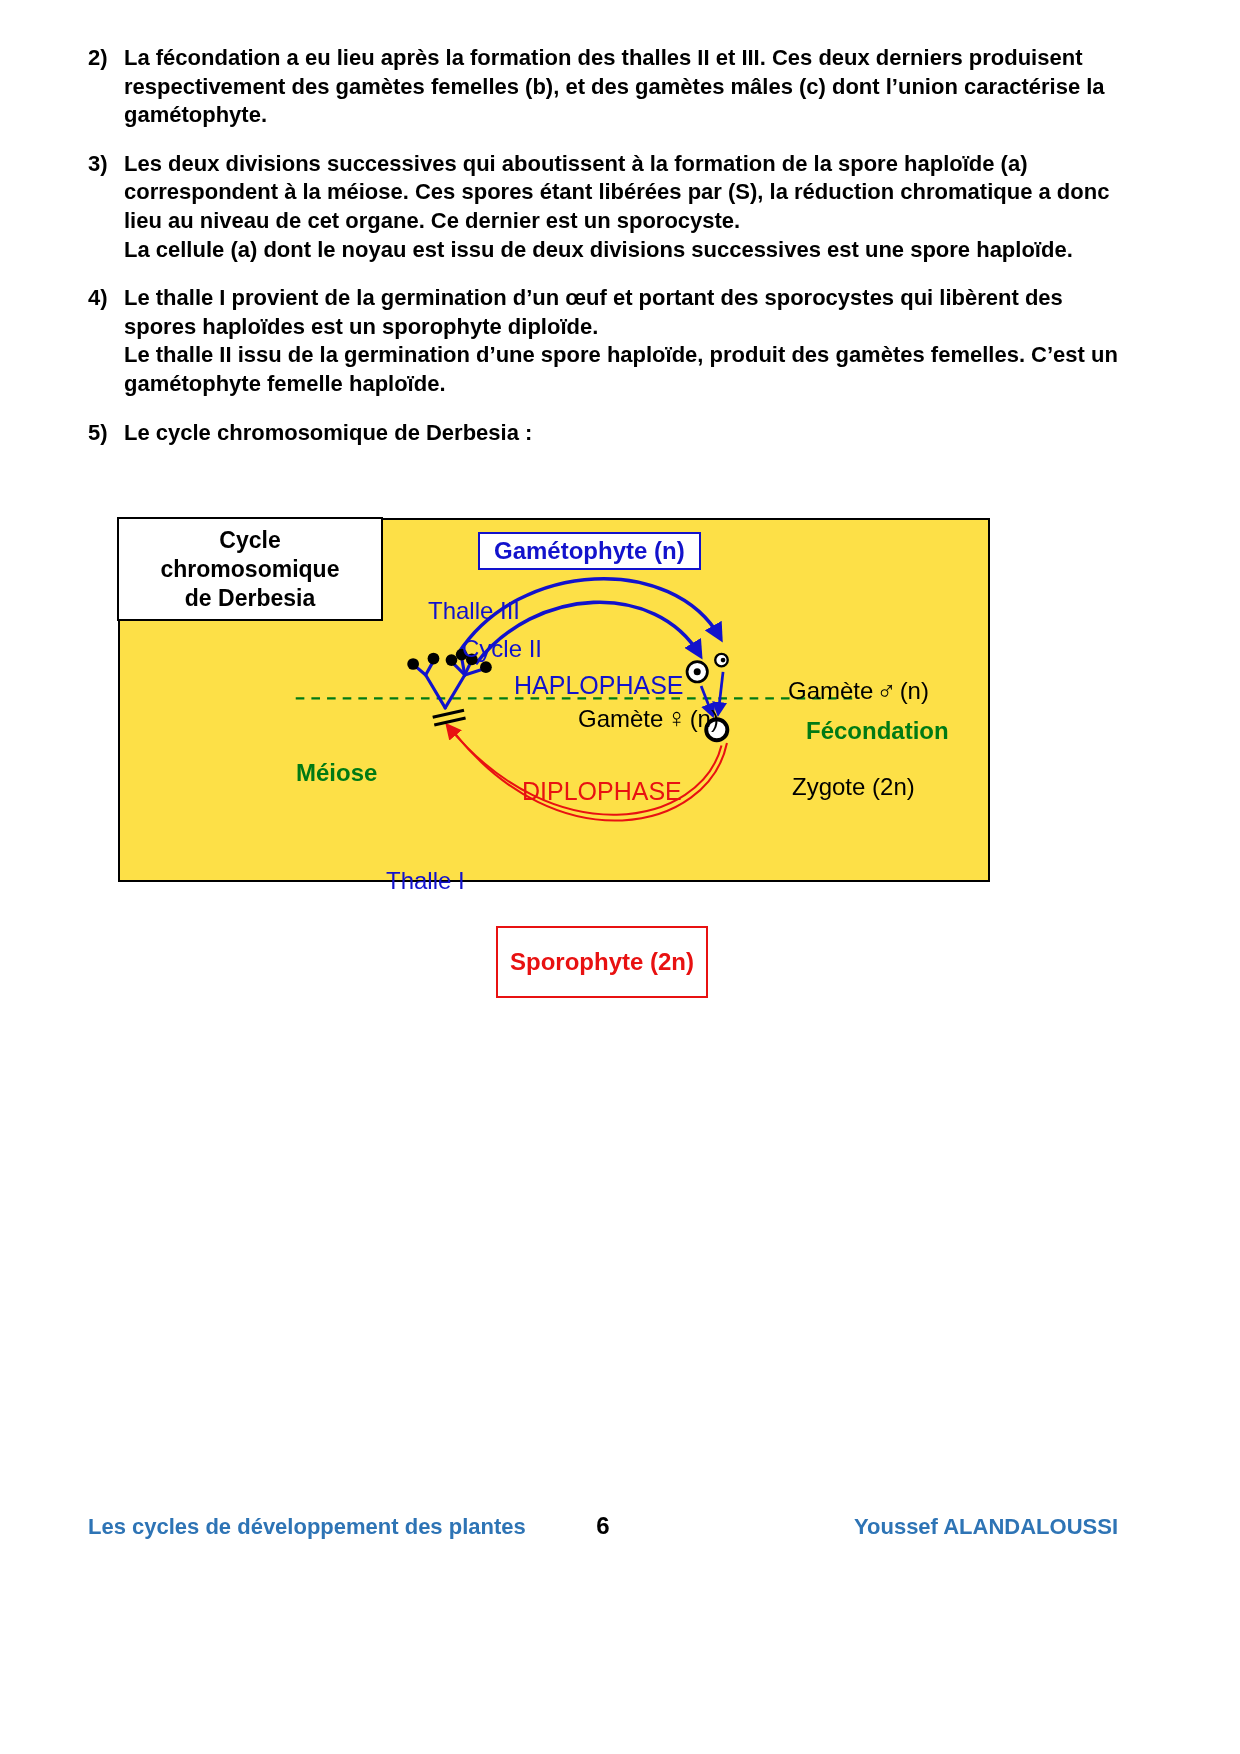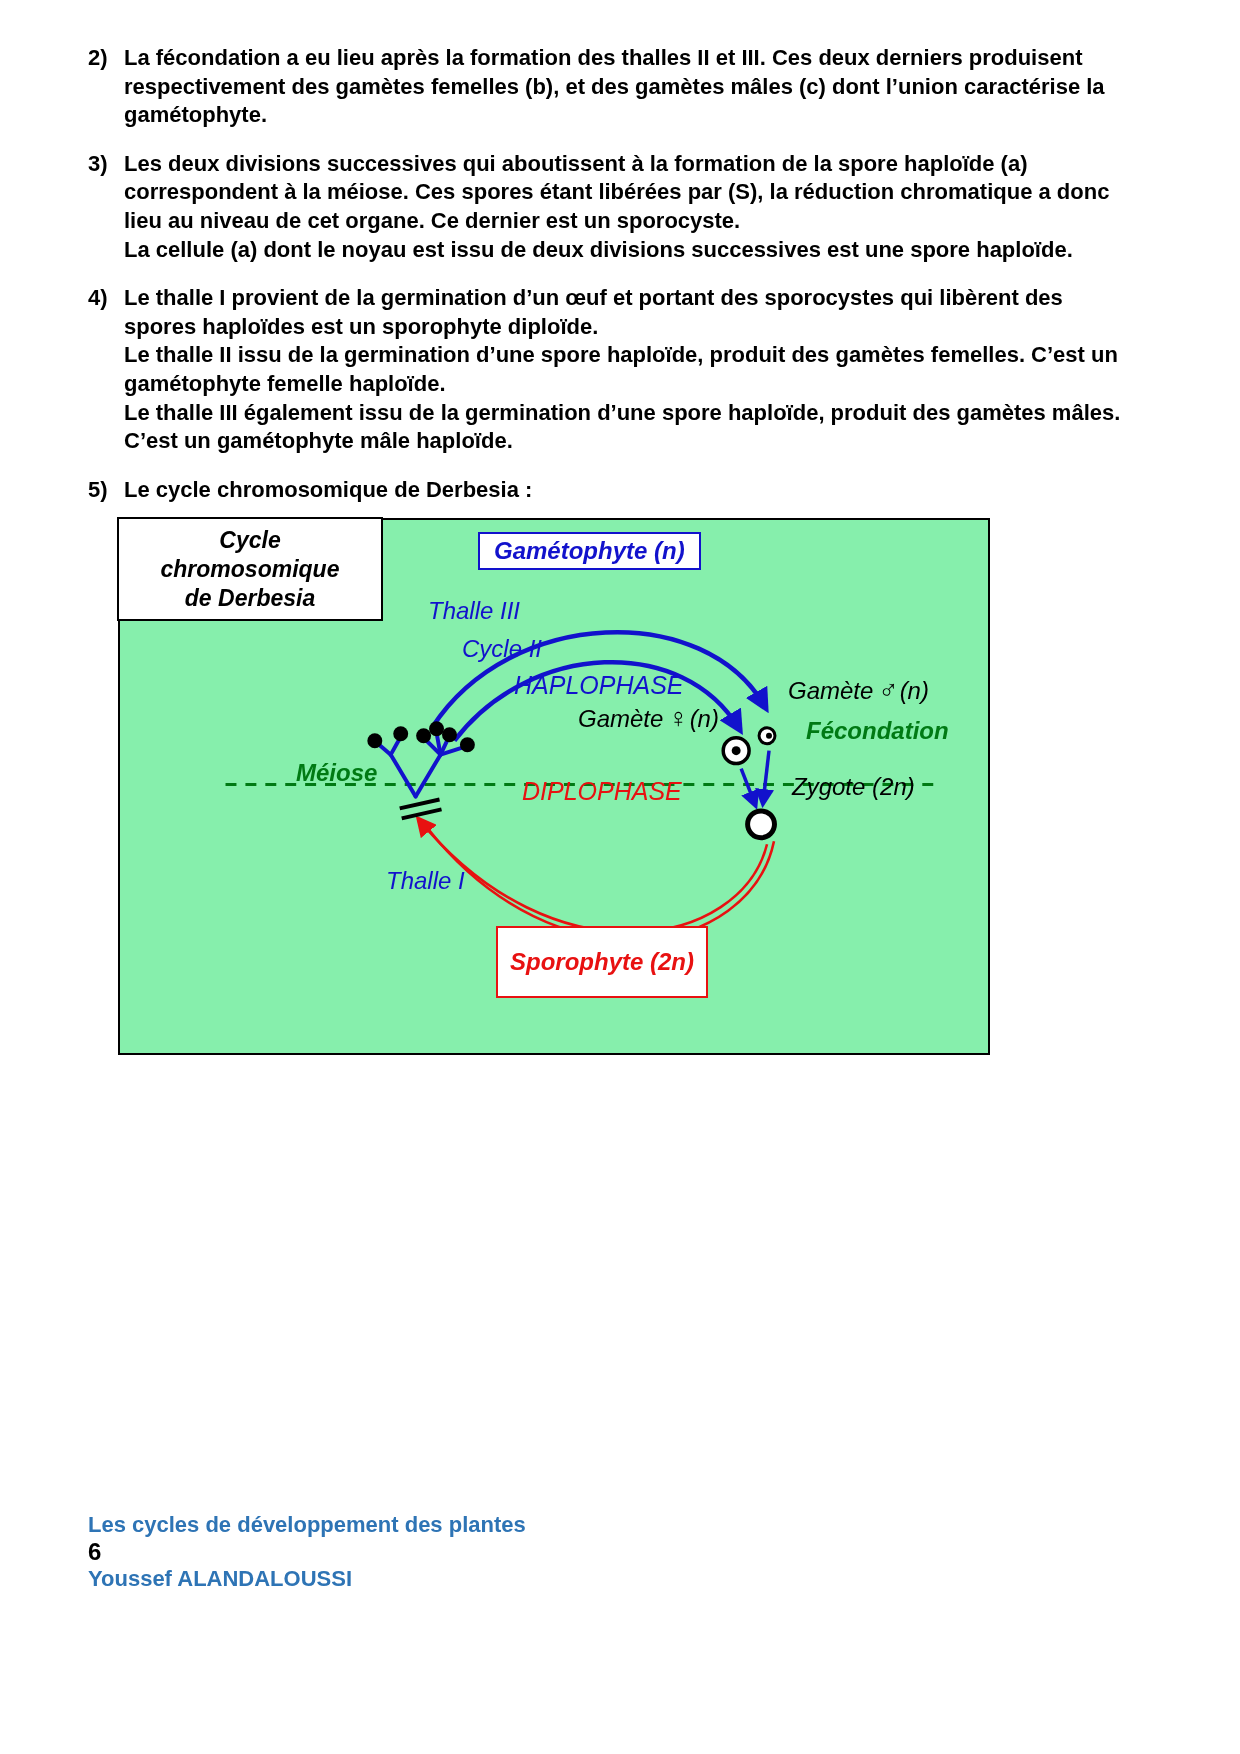--- a/index.html
+++ b/index.html
@@ -7,22 +7,22 @@
   .page {
     position:relative; width:1240px; height:1754px; background:#fff;
     font-family:"Liberation Sans", sans-serif; color:#000; overflow:hidden;
   }
   .content { position:absolute; left:88px; top:44px; width:1036px; }
   .item { display:flex; margin-bottom:20px; font-weight:bold; font-size:22px; line-height:1.3; }
   .item .num { width:36px; flex:none; }
   .item .txt { flex:1; }
 
   .diagram {
-    position:absolute; left:118px; top:518px; width:872px; height:537px;
-    border:2.5px solid #000; background:#86efac;font-style:italic;
+    position:absolute; left:118px; top:518px; width:872px; height:364px;
+    border:2.5px solid #000; background:#fde047;
   }
   .diagram svg { position:absolute; left:0; top:0; width:100%; height:100%; }
 
   .dlabel { position:absolute; white-space:nowrap; font-size:24px; line-height:1.1; }
   .c-blue  { color:var(--blue,#1212cc); }
   .c-red   { color:var(--red,#e81111); }
   .c-green { color:var(--green,#007a14); font-weight:bold; }
 
   .t-box {
     position:absolute; left:-3px; top:-3px; width:266px;
@@ -53,21 +53,21 @@
   .sym { font-weight:bold; font-size:27px; padding:0 3px; }
 
   .sk-blue  { stroke:var(--blue,#1212cc); fill:none; }
   .sk-red   { stroke:var(--red,#e81111); fill:none; }
   .sk-green { stroke:var(--green,#007a14); }
   .fl-blue  { fill:var(--blue,#1212cc); }
   .fl-red   { fill:var(--red,#e81111); }
 
   .footer {
     position:absolute; left:88px; top:1512px; width:1030px;
-    display:flex; align-items:baseline; font-weight:bold; font-size:22px;flex-direction:column;
+    display:flex; align-items:baseline; font-weight:bold; font-size:22px;
   }
   .footer .f-left  { color:var(--footer_blue,#2e74b5); flex:1; }
   .footer .f-page  { color:#000; font-size:24px; }
   .footer .f-right { color:var(--footer_blue,#2e74b5); flex:1; text-align:right; }
 </style>
 </head>
 <body>
 
 <div class="page">
 
@@ -86,21 +86,20 @@
         <div>Les deux divisions successives qui aboutissent à la formation de la spore haploïde (a) correspondent à la méiose. Ces spores étant libérées par (S), la réduction chromatique a donc lieu au niveau de cet organe. Ce dernier est un sporocyste.</div>
         <div>La cellule (a) dont le noyau est issu de deux divisions successives est une spore haploïde.</div>
       </div>
     </div>
 
     <div class="item">
       <div class="num">4)</div>
       <div class="txt">
         <div>Le thalle I provient de la germination d’un œuf et portant des sporocystes qui libèrent des spores haploïdes est un sporophyte diploïde.</div>
         <div>Le thalle II issu de la germination d’une spore haploïde, produit des gamètes femelles. C’est un gamétophyte femelle haploïde.</div>
-        <div>Le thalle III également issu de la germination d’une spore haploïde, produit des gamètes mâles. C’est un gamétophyte mâle haploïde.</div>
       </div>
     </div>
 
     <div class="item">
       <div class="num">5)</div>
       <div class="txt">
         <div>Le cycle chromosomique de Derbesia :</div>
       </div>
     </div>
 

